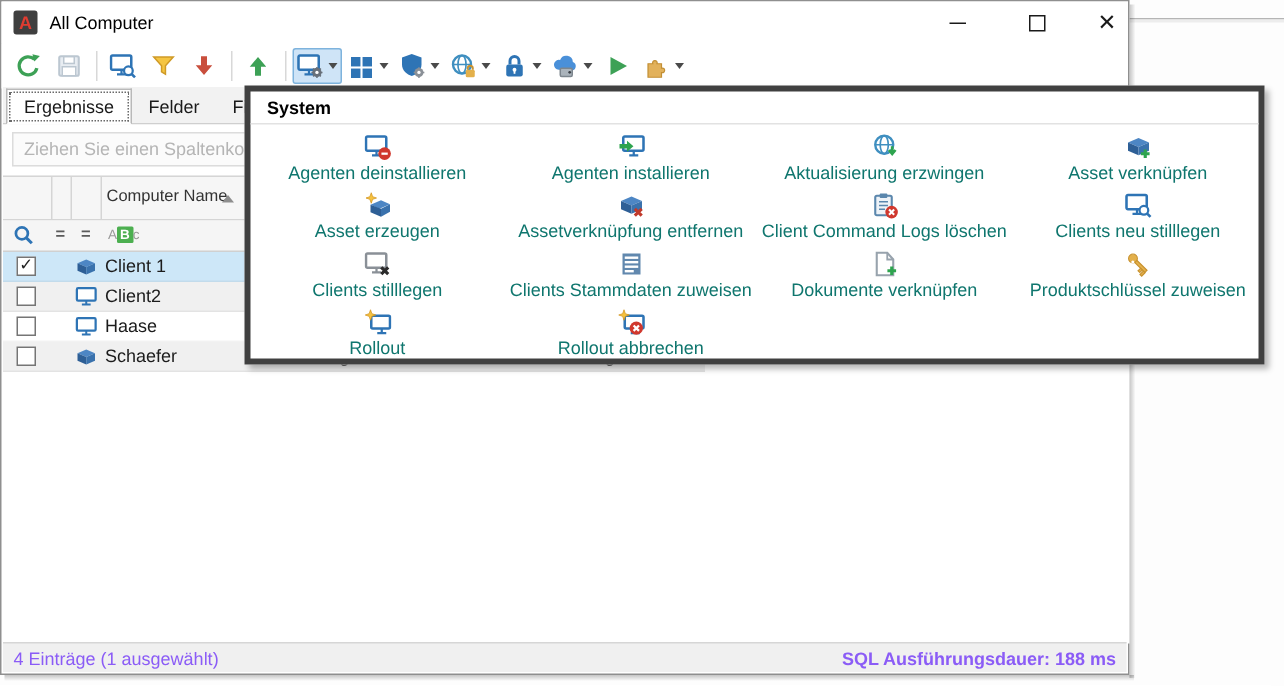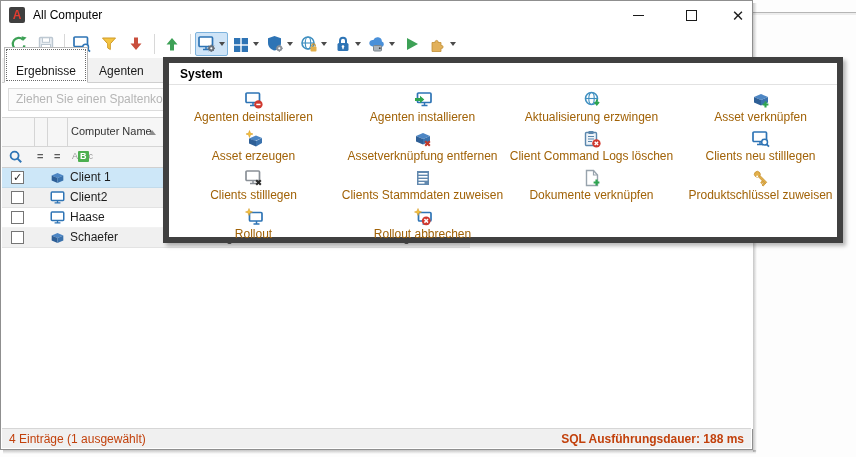--- a/index.html
+++ b/index.html
@@ -21,48 +21,48 @@
   .wb-close-x{font-size:15px;color:#1a1a1a;line-height:1;}
   
   .toolbar{position:absolute;left:0;top:28px;width:751px;height:30px;background:#fff;display:flex;align-items:center;padding-left:5px;box-sizing:border-box;}
   .tb{height:24px;min-width:26px;display:flex;align-items:center;justify-content:center;margin-right:1px;border:1px solid transparent;border-radius:2px;padding:0 2px;box-sizing:border-box;}
   .tb.active{background:#cfe4f7;border-color:#7eb3dd;}
   .tb-sep{width:1px;height:20px;background:#d8d8d8;margin:0 4px;}
   .caret{width:0;height:0;border-left:3.5px solid transparent;border-right:3.5px solid transparent;border-top:4px solid #4a4a4a;margin-left:3px;}
   .ic svg{display:block;}
   
   .tabs{position:absolute;left:1px;top:57px;width:751px;height:25px;background:#f2f2f2;border-bottom:1px solid #cfcfcf;display:flex;align-items:flex-end;padding-left:2px;box-sizing:border-box;}
-  .tab{font-size:12px;color:#1a1a1a;padding:16px 11px 4px;white-space:nowrap;}
+  .tab{font-size:12px;color:#1a1a1a;padding:4px 11px 4px;white-space:nowrap;}
   .tab.active{background:#fff;border:1px solid #b9b9b9;border-bottom:1px solid #fff;outline:1px dotted #6a6a6a;outline-offset:-3px;margin-bottom:-1px;}
   
   .content{position:absolute;left:1px;top:82px;width:751px;height:346px;background:#fff;}
   .groupbar{position:absolute;left:6px;top:5px;width:737px;height:23px;border:1px solid #dcdcdc;background:#fbfbfb;color:#b5b5b5;font-size:12px;line-height:21px;padding:0 7px;box-sizing:border-box;white-space:nowrap;overflow:hidden;}
   .hdr{position:absolute;left:0;top:34px;width:751px;height:30px;background:#f6f6f6;border-top:1px solid #d5d5d5;border-bottom:1px solid #d5d5d5;box-sizing:border-box;}
   .hc{position:absolute;top:0;height:28px;border-right:1px solid #d5d5d5;box-sizing:border-box;}
   .hdr-label{position:absolute;left:69px;top:7px;font-size:11px;color:#333;}
   .sort-arrow{position:absolute;left:146px;top:12px;width:0;height:0;border-left:4.5px solid transparent;border-right:4.5px solid transparent;border-bottom:5px solid #8e8e8e;}
   .filterrow{position:absolute;left:0;top:64px;width:751px;height:21px;background:#f5f5f5;border-bottom:1px solid #d0d0d0;box-sizing:border-box;}
   .filter-eq{position:absolute;top:3px;font-size:11px;font-weight:bold;color:#5a5a5a;}
   .abc{position:absolute;left:70px;top:4px;font-size:9px;line-height:11px;color:#999;}
   .abc .b{display:inline-block;background:#4caf50;color:#fff;padding:0 2px;border-radius:1px;font-weight:bold;}
   .row{position:absolute;left:0;width:468px;height:20px;border-bottom:1px solid rgba(0,0,0,.05);box-sizing:border-box;font-size:12px;color:#1c1c1c;}
   .row.sel{background:#cde7f8;}
   .row.alt{background:#f0f0f0;}
   .cbx{position:absolute;left:9px;top:3px;width:13px;height:13px;background:#fff;border:1px solid #757575;box-sizing:border-box;font-size:11px;line-height:11px;text-align:center;color:#222;}
   .row-ic{position:absolute;left:48px;top:2px;}
   .row-name{position:absolute;left:68px;top:0;line-height:19px;}
   .mv{position:absolute;top:0;line-height:19px;color:#3a3a3a;white-space:nowrap;}
   
-  .status{position:absolute;left:1px;right:1px;bottom:1px;height:20px;background:#f0f0f0;border-top:1px solid #d6d6d6;display:flex;align-items:center;font-size:12px;color:#c2410c;padding:0 7px;box-sizing:border-box;}
+  .status{position:absolute;left:1px;right:1px;bottom:1px;height:20px;background:#f0f0f0;border-top:1px solid #d6d6d6;display:flex;align-items:center;font-size:12px;color:#8b5cf6;padding:0 7px;box-sizing:border-box;}
   .status .right{margin-left:auto;font-weight:bold;}
   
-  .menu{position:absolute;left:163px;top:57px;width:680px;height:186px;background:#fff;border:6px solid #404040;box-sizing:border-box;box-shadow:3px 3px 4px rgba(0,0,0,.28);z-index:20;}
+  .menu{position:absolute;left:163px;top:57px;width:680px;height:186px;background:#fff;border:4px solid #404040;box-sizing:border-box;box-shadow:3px 3px 4px rgba(0,0,0,.28);z-index:20;}
   .menu-title{height:22px;padding:4px 0 0 11px;font-size:12px;font-weight:bold;color:#000;border-bottom:1px solid #e2e2e2;box-sizing:border-box;}
   .menu-grid{display:grid;grid-template-columns:repeat(4,169px);grid-auto-rows:39px;padding-top:3px;}
-  .mi{display:flex;flex-direction:column;align-items:center;gap:1px;padding-top:3px;font-size:12px;color:#a16207;white-space:nowrap;}
+  .mi{display:flex;flex-direction:column;align-items:center;gap:1px;padding-top:3px;font-size:12px;color:#0f766e;white-space:nowrap;}
   .mi .ic{height:18px;}
 </style>
 </head>
 <body>
 
 <div id="screen">
 
   <div class="desk-line1"></div>
   <div class="desk-line2"></div>
   <div class="win-shadow-r"></div>
@@ -215,21 +215,21 @@
         <svg width="18" height="18" viewBox="0 0 18 18">
               <path d="M3 7.5h3.2c-.9-2.8 3.7-2.8 2.8 0H12v3c2.8-.9 2.8 3.7 0 2.8v3.2H3Z" fill="#e2b15b" stroke="#c28f35" stroke-width=".8"></path>
             </svg>
           </span>
           <span class="caret"></span>
         </div>
     </div>
 
     <div class="tabs">
       <div class="tab active">Ergebnisse</div>
-      <div class="tab">Agenten</div>
+      <div class="tab">Felder</div>
       <div class="tab">Filter</div>
       <div class="tab">S</div>
     </div>
 
     <div class="content">
       <div class="groupbar">Ziehen Sie einen Spaltenkopf hierher, um nach dieser Spalte zu gruppieren</div>
 
       <div class="hdr">
         <div class="hc" style="left:0;width:33px;"></div>
         <div class="hc" style="left:33px;width:13px;"></div>

